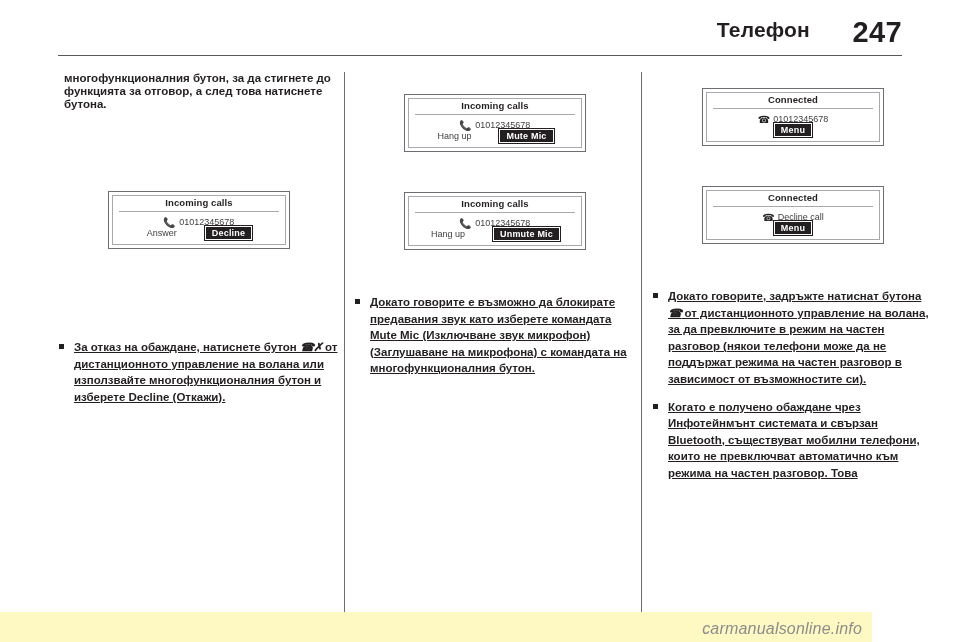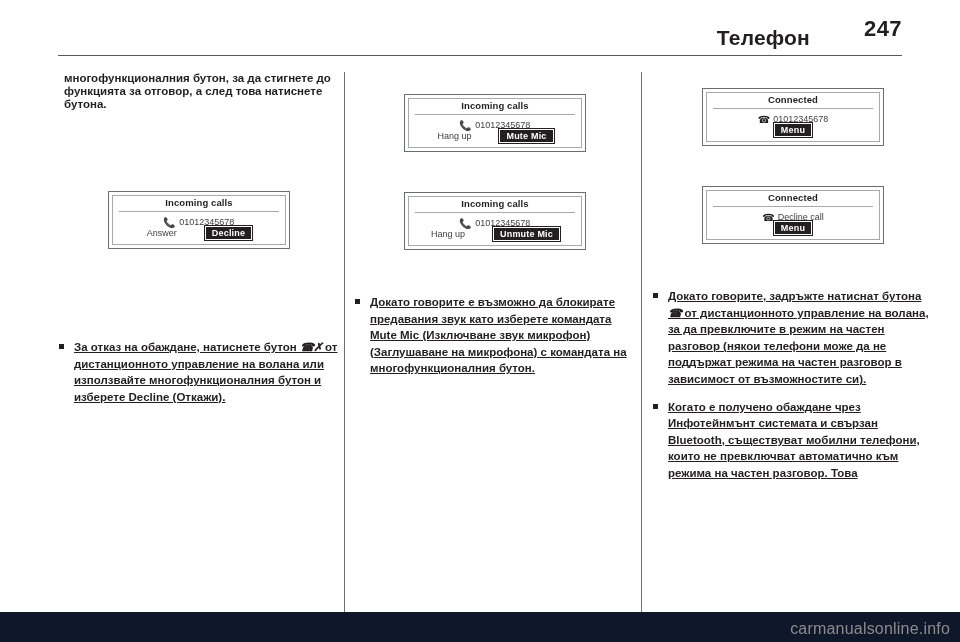--- a/index.html
+++ b/index.html
@@ -28,31 +28,31 @@
   .header {
     position: absolute;
     left: 58px;
     top: 18px;
     width: 844px;
     height: 40px;
   }
   .header-title {
     position: absolute;
     right: 92px;
-    top: 8px;
+    top: 0;
     font-size: 21px;
     font-weight: bold;
     letter-spacing: .2px;
     white-space: nowrap;
   }
   .header-page {
     position: absolute;
     right: 0;
     top: -2px;
-    font-size: 22px;
+    font-size: 29px;
     font-weight: bold;
     letter-spacing: .4px;
   }
   .header-rule {
     position: absolute;
     left: 0;
     top: 37px;
     width: 844px;
     height: 1px;
     background: #58595b;
@@ -226,23 +226,24 @@
     box-shadow: 0 0 0 1px #ffffff inset;
     font-size: 9px;
     letter-spacing: .2px;
   }
 
   
   .footer-band {
     position: absolute;
     left: 0;
     bottom: 0;
-    width: 960px;
+    width: 872px;
     height: 30px;
-    background: #0f172a;
+    background: #fef9c3;
+    font-style: italic;
   }
   .watermark {
     position: absolute;
     right: 10px;
     bottom: 4px;
     font-size: 16px;
     color: #8c8c8c;
     letter-spacing: .2px;
   }
 </style>

